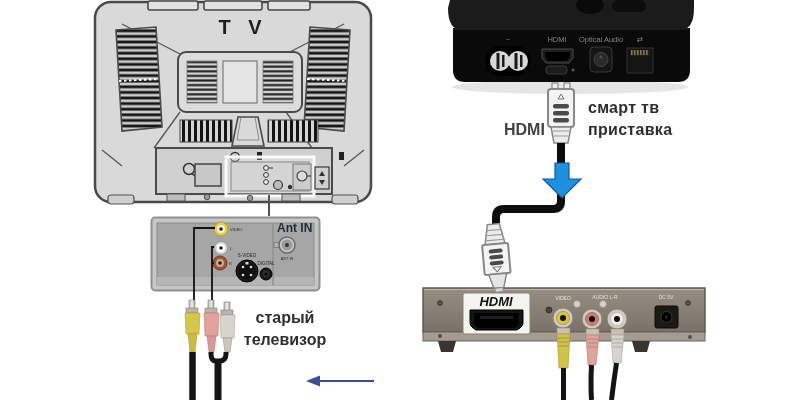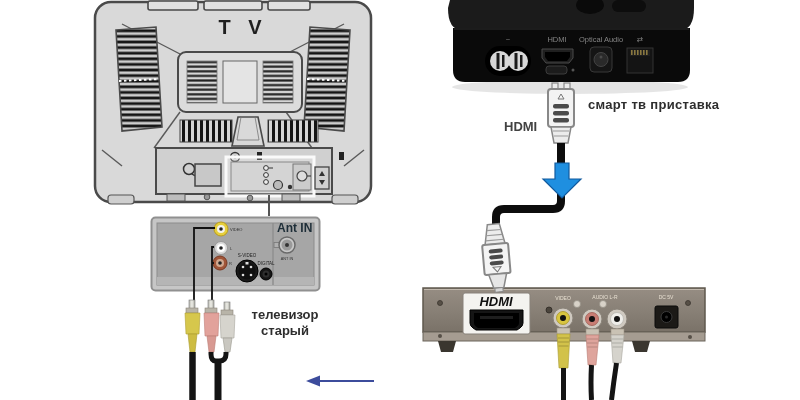--- a/index.html
+++ b/index.html
@@ -1,18 +1,18 @@
 <!DOCTYPE html>
 <html><head>
 <meta charset="utf-8">
 <style>
   html,body{margin:0;padding:0;background:#fff;}
   .canvas{position:relative;width:800px;height:400px;background:#ffffff;overflow:hidden;
           font-family:"Liberation Sans",sans-serif;}
-  .caption{position:absolute;font-weight:bold;color:#2e2e2e;font-size:13px;line-height:16px;}
+  .caption{position:absolute;font-weight:bold;color:#2e2e2e;font-size:16px;line-height:22px;}
   .cap-center{text-align:center;}
   svg{position:absolute;overflow:visible;}
   svg text{font-family:"Liberation Sans",sans-serif;}
 </style>
 </head>
 <body>
 
 <div class="canvas">
 
   <svg style="left:92px;top:0;" width="282" height="208" viewBox="0 0 282 208">
@@ -323,17 +323,17 @@
     </g>
     <g>
       <line x1="318" y1="381" x2="374" y2="381" stroke="#3c4c9c" stroke-width="2.2"></line>
       <polygon points="306,381 320,375.5 320,386.5" fill="#3c4c9c"></polygon>
     </g>
   </svg>
 
   <div class="caption" style="left:504px;top:119px;color:#424242;">HDMI</div>
   <div class="caption" style="left:588px;top:97px;width:150px;letter-spacing:0.3px;">смарт тв приставка</div>
   <div class="caption cap-center" style="left:242px;top:307px;width:86px;">
+    <div>старый</div>
     <div>телевизор</div>
-    <div>старый</div>
   </div>
 
 </div>
 
 </body></html>

